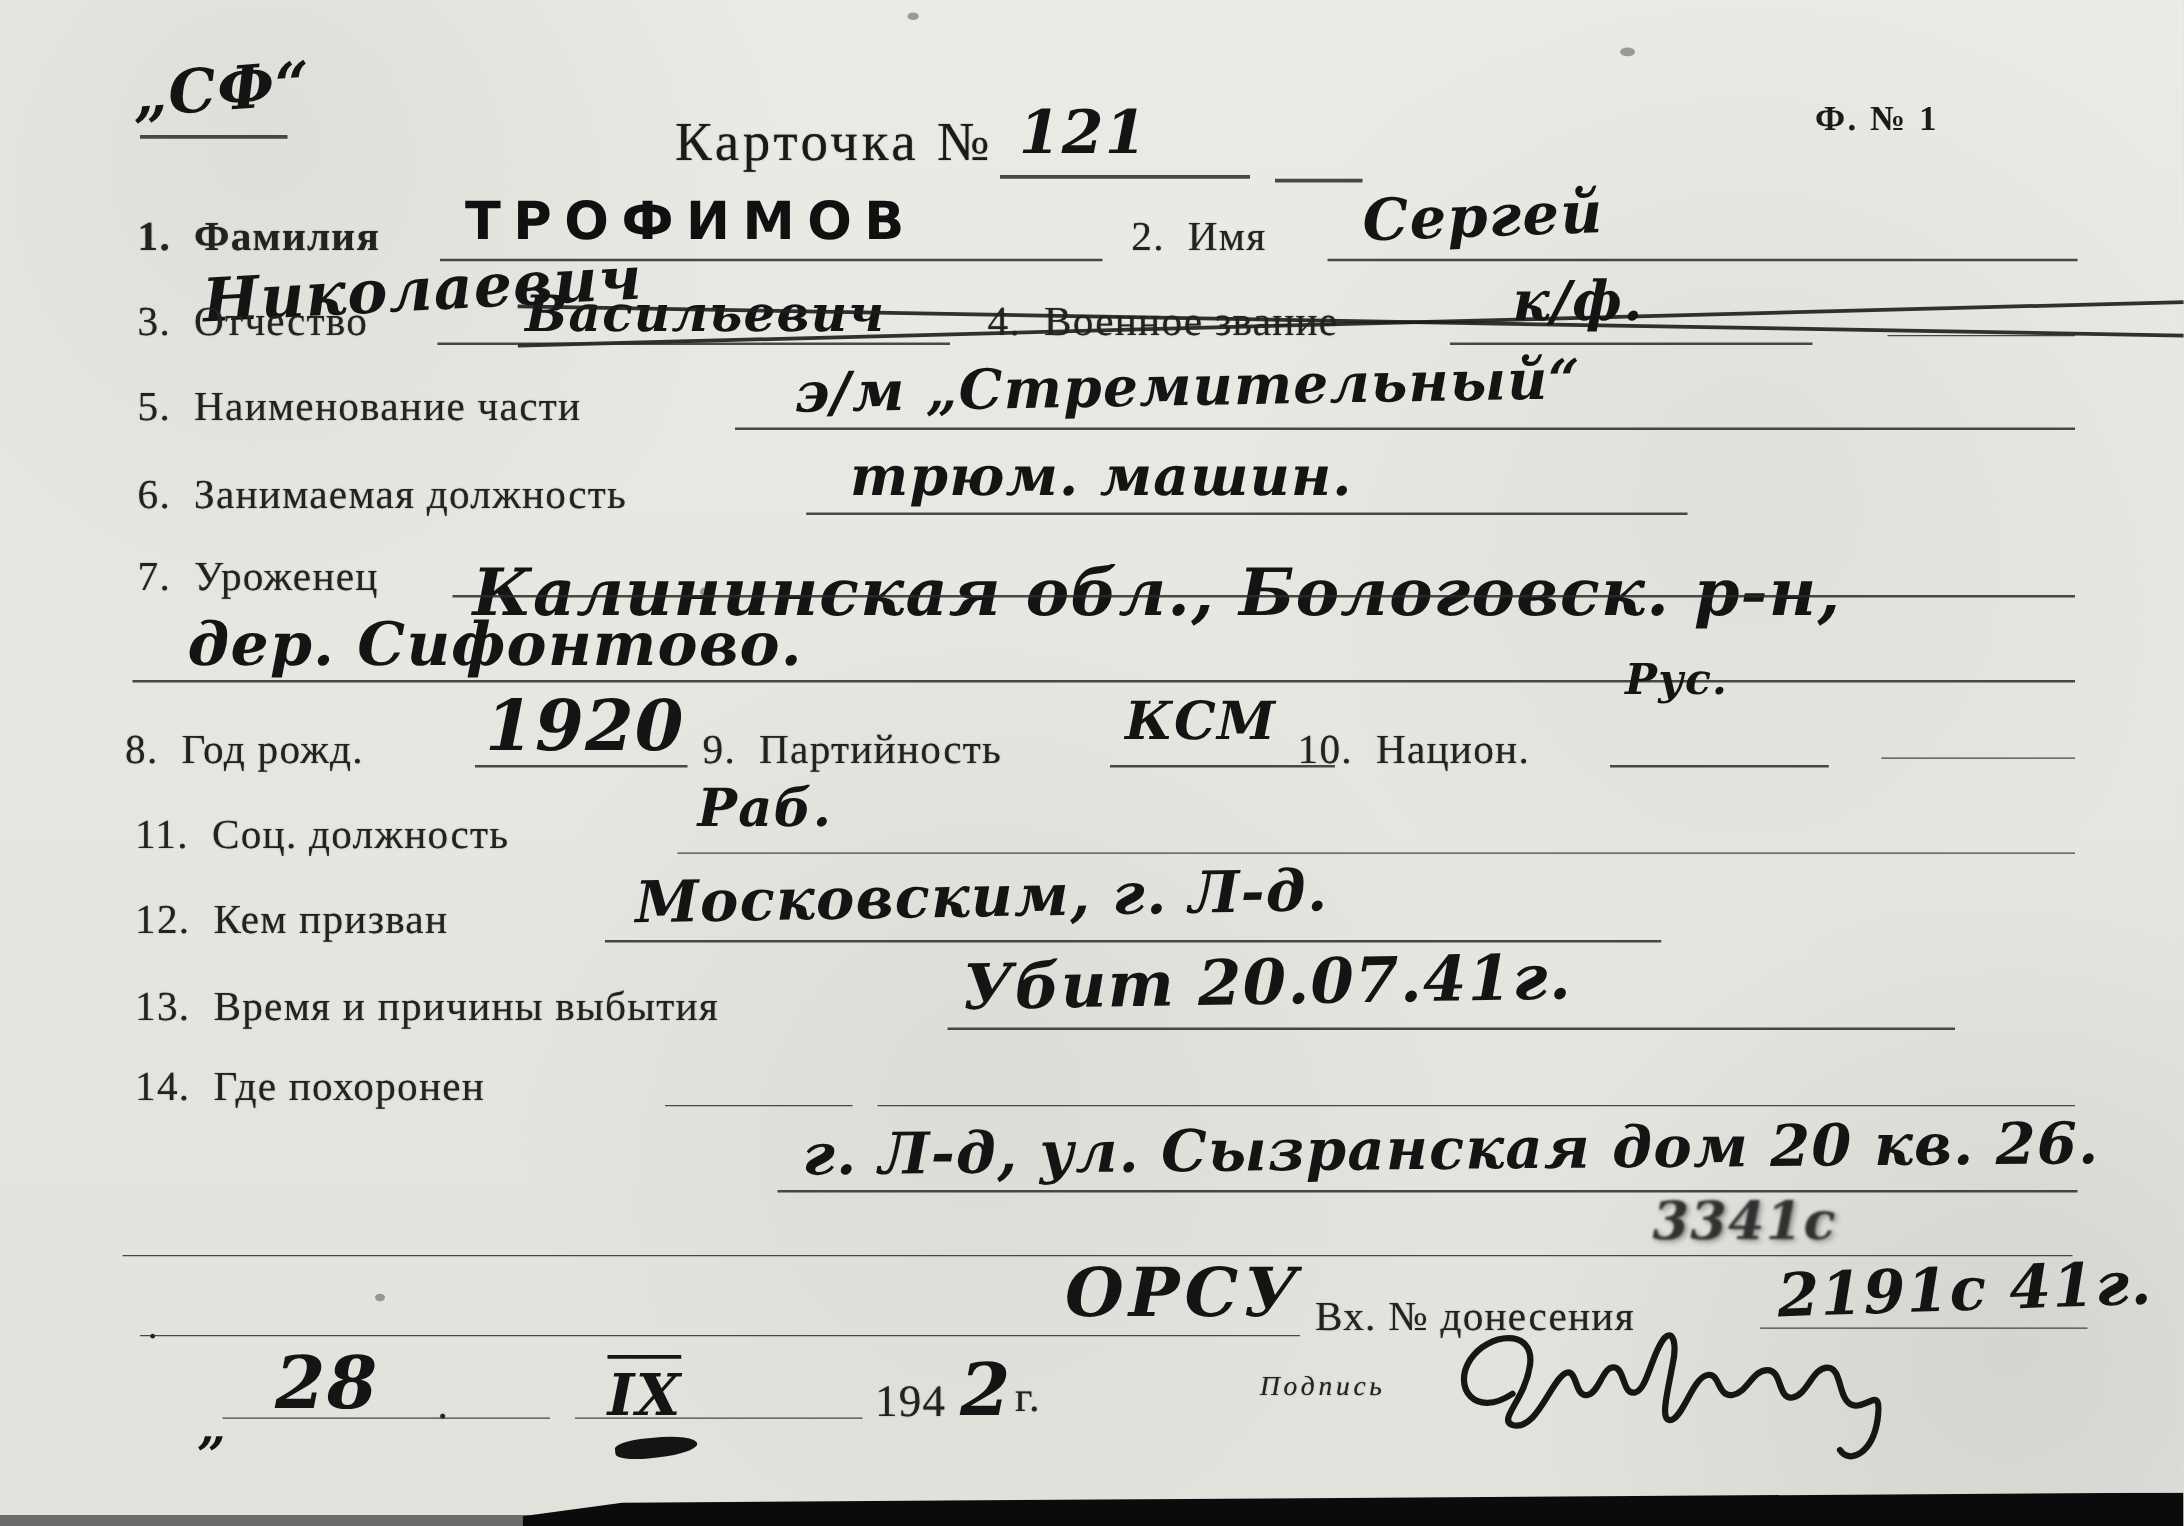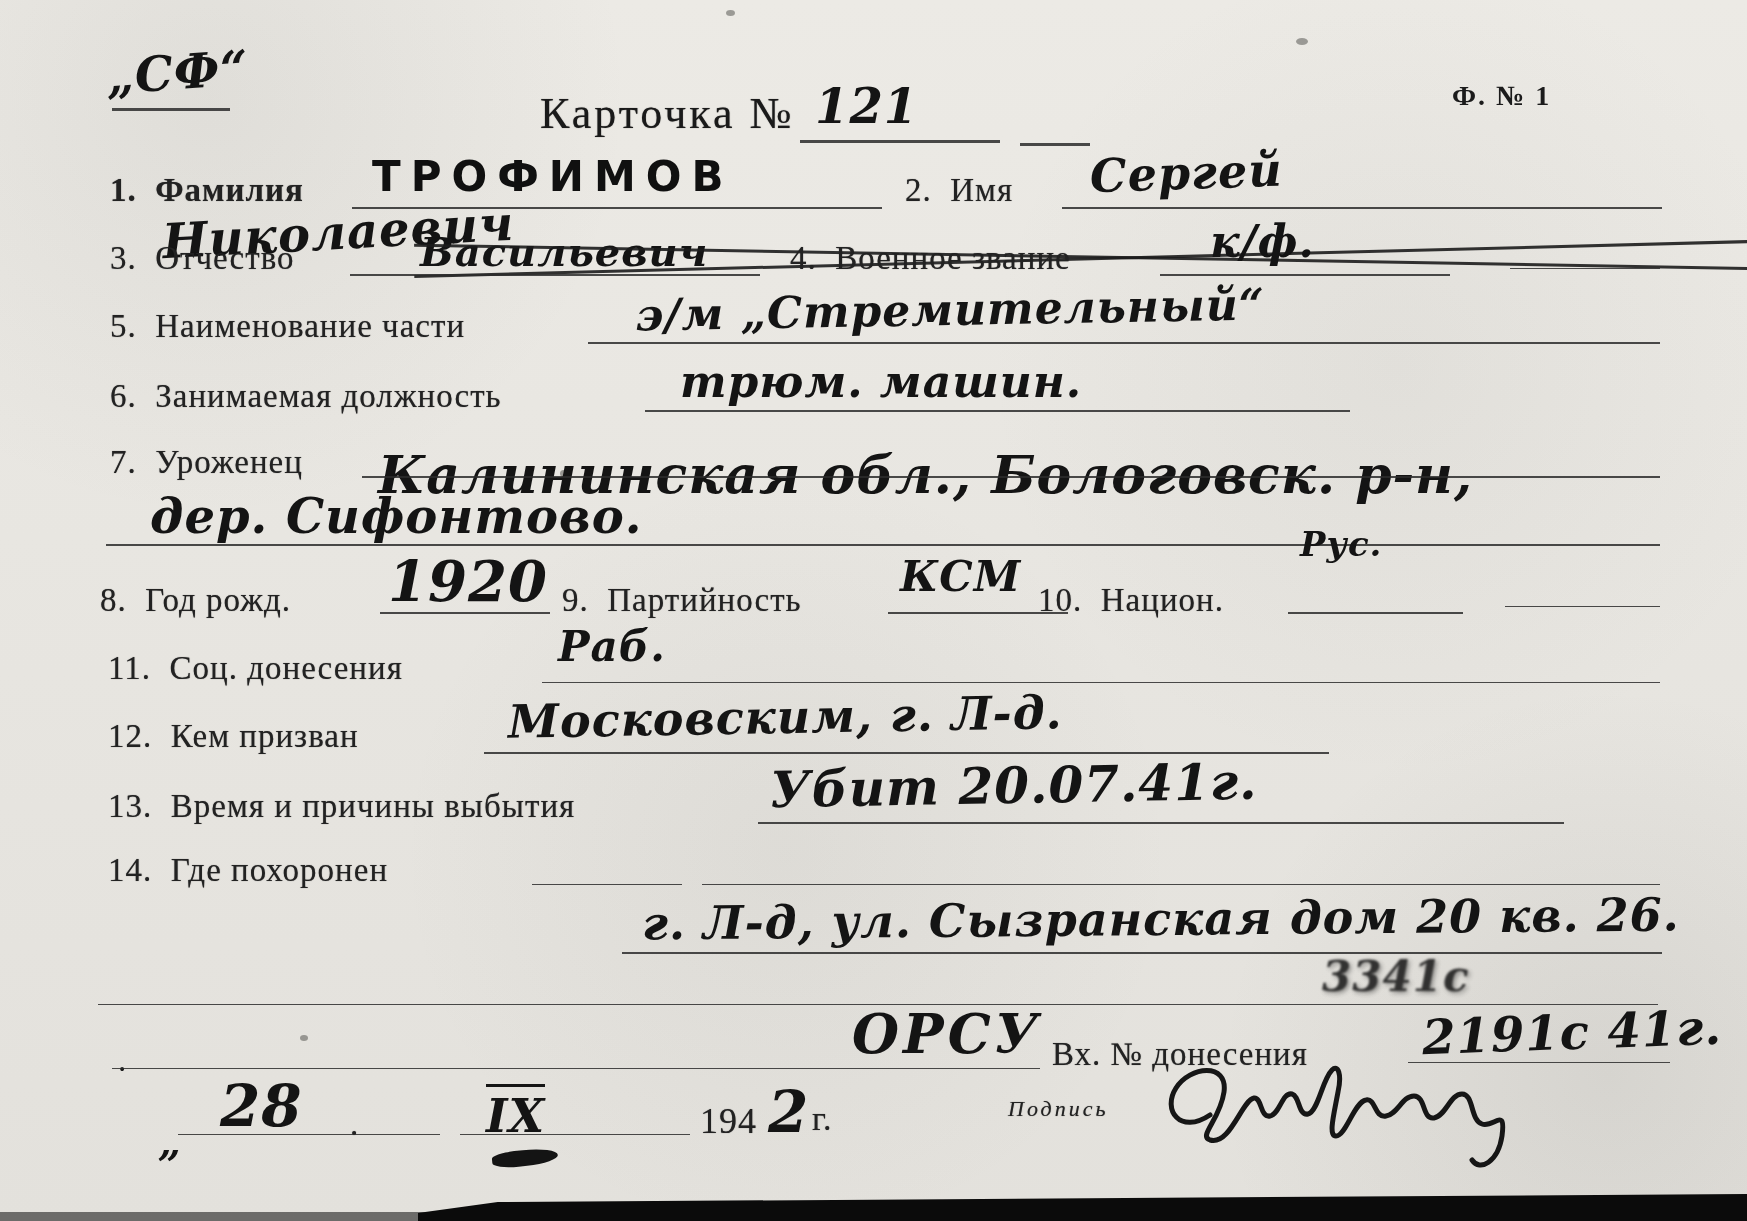--- a/index.html
+++ b/index.html
@@ -90,21 +90,21 @@
   <div class="abs hand" style="left:388px;top:548px;font-size:56px;font-weight:700;">1920</div>
   <div class="line" style="left:380px;top:612px;width:170px;"></div>
   <div class="abs lbl" style="left:562px;top:582px;"><span>9.</span>&nbsp; <span>Партийность</span></div>
   <div class="abs hand" style="left:900px;top:552px;font-size:42px;">КСМ</div>
   <div class="line" style="left:888px;top:612px;width:180px;"></div>
   <div class="abs lbl" style="left:1038px;top:582px;"><span>10.</span>&nbsp; <span>Национ.</span></div>
   <div class="abs hand" style="left:1300px;top:524px;font-size:34px;">Рус.</div>
   <div class="line" style="left:1288px;top:612px;width:175px;"></div>
   <div class="line thin" style="left:1505px;top:606px;width:155px;"></div>
 
-  <div class="abs lbl" style="left:108px;top:650px;"><span>11.</span>&nbsp; <span>Соц. донесения</span></div>
+  <div class="abs lbl" style="left:108px;top:650px;"><span>11.</span>&nbsp; <span>Соц. должность</span></div>
   <div class="abs hand" style="left:558px;top:622px;font-size:42px;">Раб.</div>
   <div class="line thin" style="left:542px;top:682px;width:1118px;"></div>
 
   <div class="abs lbl" style="left:108px;top:718px;"><span>12.</span>&nbsp; <span>Кем призван</span></div>
   <div class="abs hand" style="left:508px;top:690px;font-size:46px;transform:rotate(-1deg);">Московским, г. Л-д.</div>
   <div class="line" style="left:484px;top:752px;width:845px;"></div>
 
   <div class="abs lbl" style="left:108px;top:788px;"><span>13.</span>&nbsp; <span>Время и причины выбытия</span></div>
   <div class="abs hand" style="left:770px;top:756px;font-size:50px;transform:rotate(-1deg);">Убит 20.07.41г.</div>
   <div class="line" style="left:758px;top:822px;width:806px;"></div>

